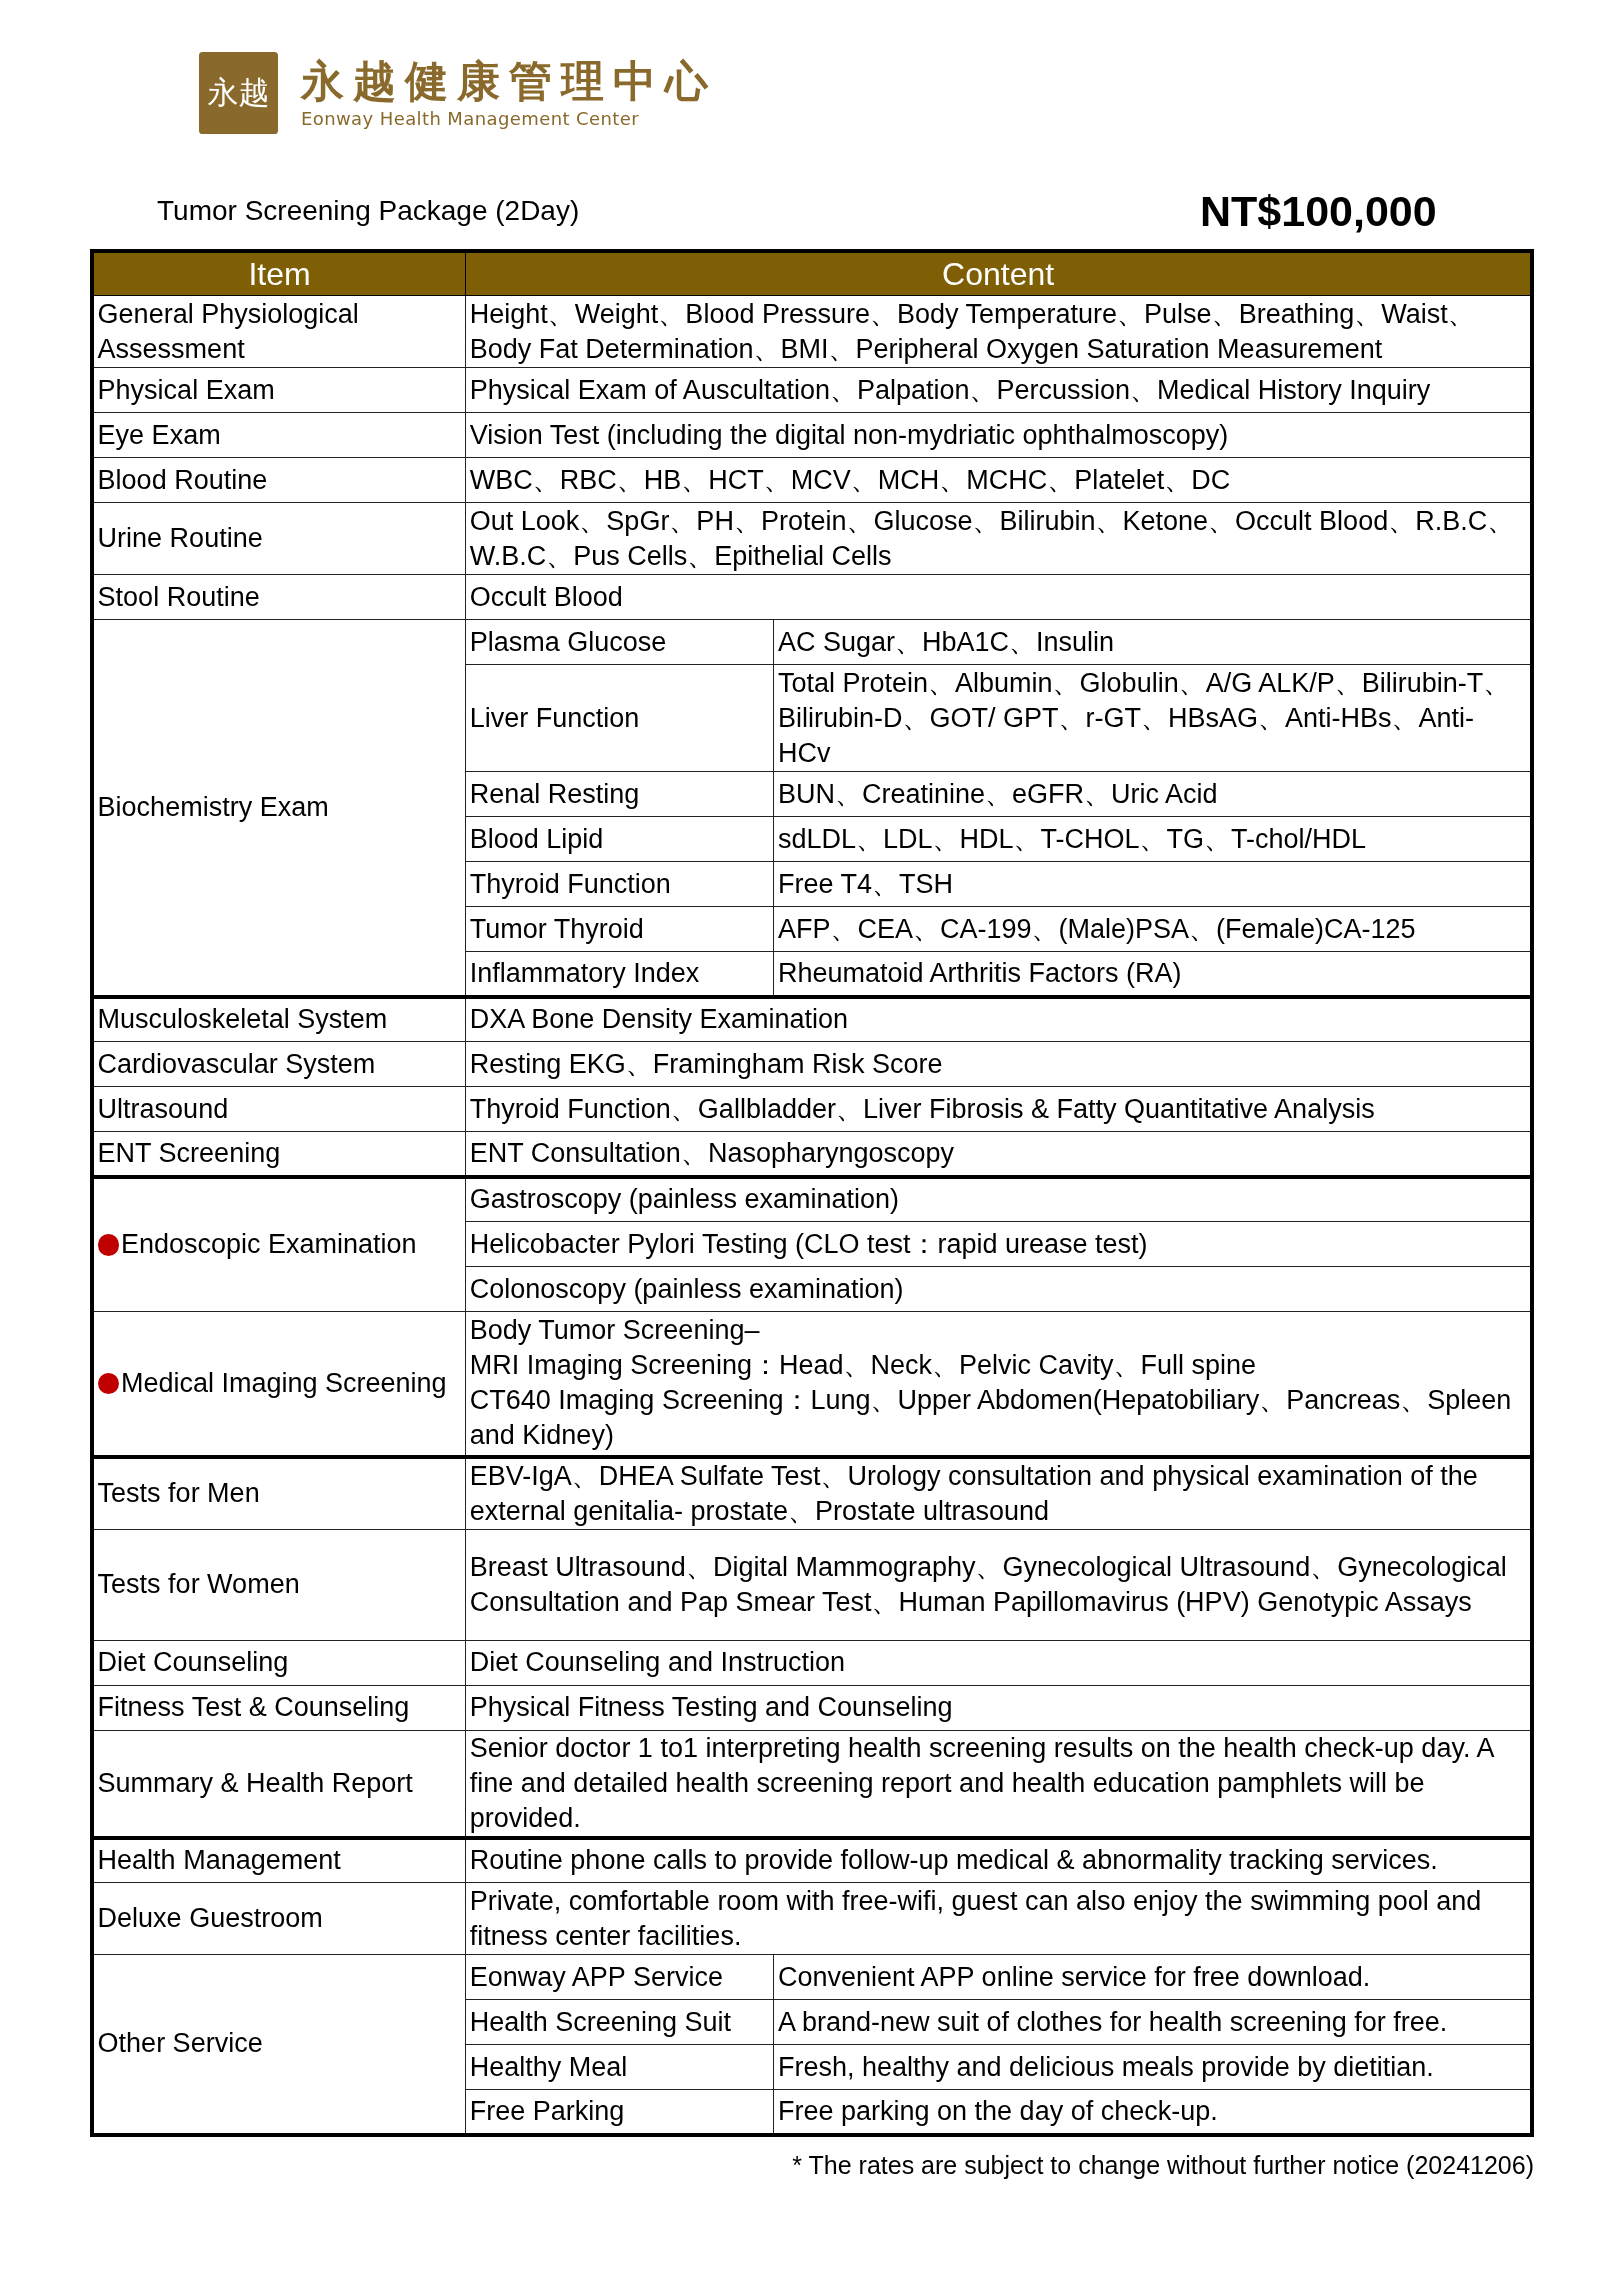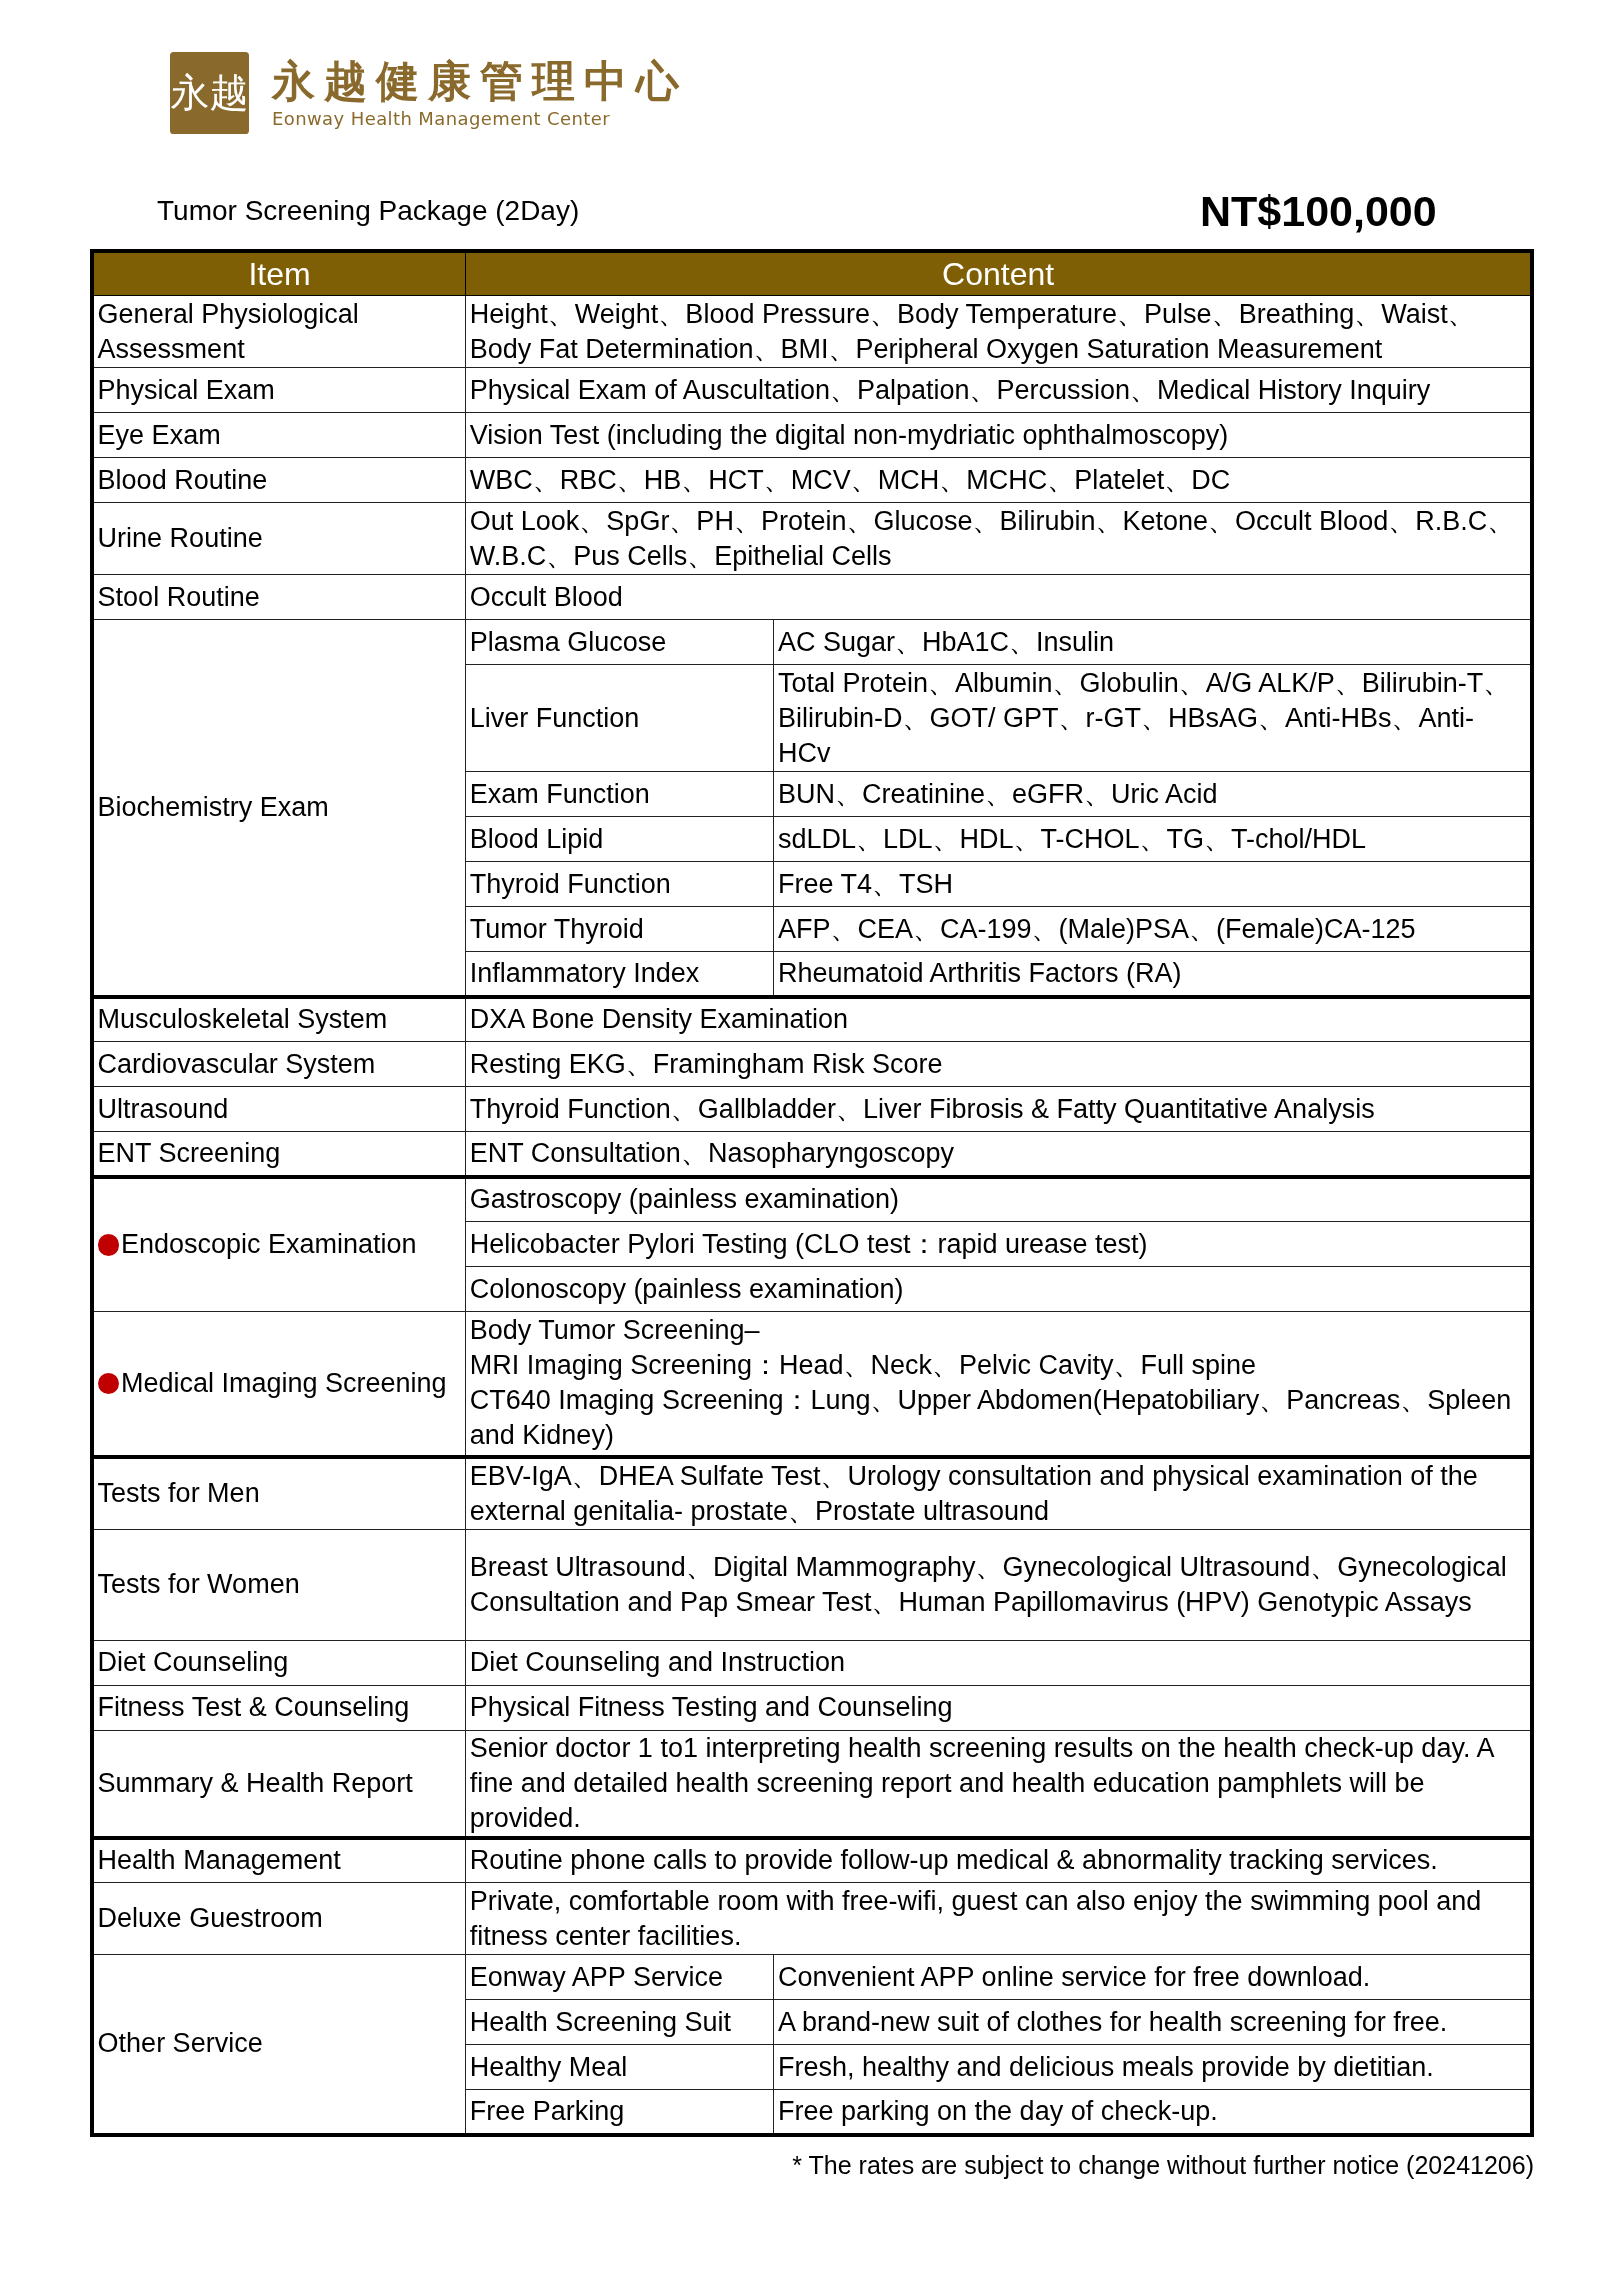--- a/index.html
+++ b/index.html
@@ -1,18 +1,18 @@
 <!DOCTYPE html>
 <html style="font-size:14.3px"><head>
 <meta charset="utf-8">
 <style>
   html, body { margin:0; padding:0; background:#ffffff; }
   body { width:1622px; height:2293px; position:relative; font-family:"DejaVu Sans", sans-serif; color:#000; overflow:hidden; }
   .logo { position:absolute; left:170px; top:52px; display:flex; align-items:center; }
-  .logo-mark { width:79px; height:82px; background:#8a6a2c; border-radius:3.6px; color:#fff; font-size:39px; display:flex; align-items:center; justify-content:center; font-family:"DejaVu Serif", serif; }
+  .logo-mark { width:79px; height:82px; background:#8a6a2c; border-radius:3.6px; color:#fff; font-size:31px; display:flex; align-items:center; justify-content:center; font-family:"DejaVu Serif", serif;margin-left:29px; }
   .logo-text { margin-left:23px; color:#8a6a2c; }
   .logo-cn { font-size:43px; font-weight:bold; letter-spacing:9px; line-height:50px; }
   .logo-en { font-size:18px; line-height:25px; letter-spacing:0.4px; }
   .title { position:absolute; left:157px; top:184px; font-size:28px; line-height:54px; font-family:"Liberation Sans", sans-serif; }
   .price { position:absolute; left:1200px; top:184px; font-size:43px; line-height:54px; font-weight:bold; font-family:"Liberation Sans", sans-serif; }
   table { position:absolute; left:90px; top:249px; width:1444px; border-collapse:collapse; font-family:"Liberation Sans", sans-serif; font-size:27px; line-height:35px; border:4.5px solid #000; }
   th { background:#7f5f05; color:#fff; font-weight:normal; font-size:32px; height:42px; border:1.8px solid #000; padding:0; }
   td { border:1.8px solid #222; padding:0 3.6px; vertical-align:middle; }
   td.item { width:364px;margin-top:27px; }
   td.sub { width:300px; }
@@ -68,21 +68,21 @@
   <tr style="height:45px">
     <td class="item" rowspan="7">Biochemistry Exam</td>
     <td class="sub">Plasma Glucose</td>
     <td>AC Sugar、HbA1C、Insulin</td>
   </tr>
   <tr style="height:107px">
     <td class="sub">Liver Function</td>
     <td>Total Protein、Albumin、Globulin、A/G ALK/P、Bilirubin-T、Bilirubin-D、GOT/ GPT、r-GT、HBsAG、Anti-HBs、Anti-HCv</td>
   </tr>
   <tr style="height:45px">
-    <td class="sub">Exam Function</td>
+    <td class="sub">Renal Resting</td>
     <td>BUN、Creatinine、eGFR、Uric Acid</td>
   </tr>
   <tr style="height:45px">
     <td class="sub">Blood Lipid</td>
     <td>sdLDL、LDL、HDL、T-CHOL、TG、T-chol/HDL</td>
   </tr>
   <tr style="height:45px">
     <td class="sub">Thyroid Function</td>
     <td>Free T4、TSH</td>
   </tr>

